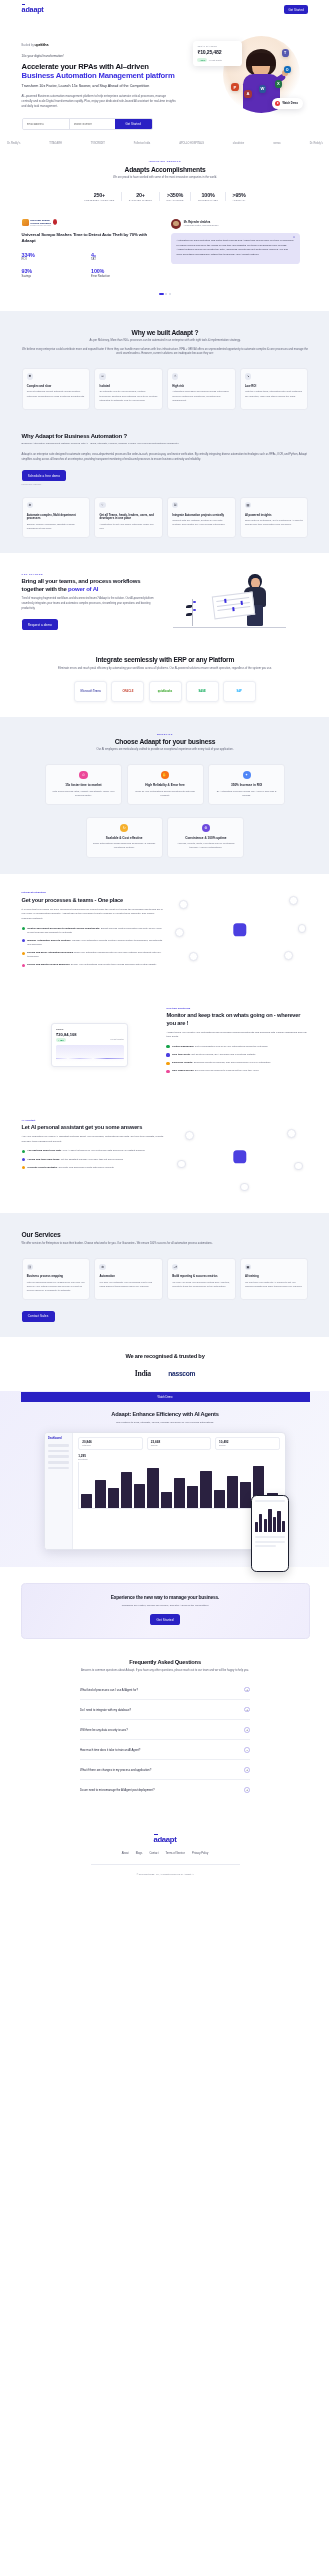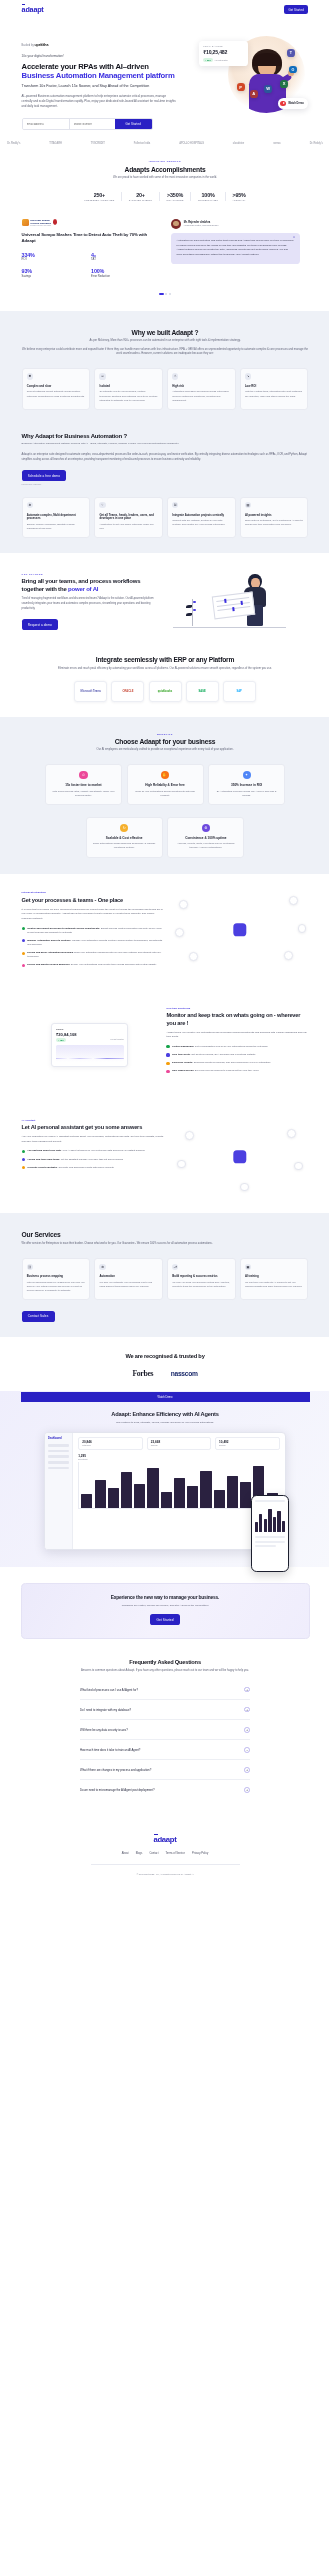--- a/index.html
+++ b/index.html
@@ -11,21 +11,21 @@
 
   
   .nav { height:19.6px; display:flex; align-items:center; justify-content:space-between; padding:0 21.6px; }
   .logo { font-size:7.2px; font-weight:bold; color:#2a21c4; letter-spacing:-0.2px; position:relative; }
   .logo .macron { position:absolute; top:-1px; left:0px; width:3.1px; height:0.8px; background:#2a21c4; }
   .btn { background:#2a21c4; color:#fff; border:none; border-radius:2.1px;
          font-size:2.8px; padding:2.6px 4.6px; font-family:inherit; cursor:pointer; letter-spacing:0.1px;}
   .btn-lg { font-size:3.1px; padding:3.6px 6.2px; border-radius:2.6px; }
 
   
-  .hero { display:flex; padding:14.4px 21.6px 0 21.6px; gap:8px;justify-content:space-between; }
+  .hero { display:flex; padding:14.4px 21.6px 0 21.6px; gap:8px; }
   .hero-l { width:155px; padding-top:9.3px; }
   .backed { font-size:2.6px; color:#7a7d8c; margin-bottom:7.2px; }
   .backed b { color:#141414; font-size:3.6px; letter-spacing:-0.1px;}
   .eyebrow-sm { font-size:3.1px; color:#4d505f; margin-bottom:3.1px; }
   h1.hero-title { font-size:7.7px; line-height:1.24; font-weight:bold; letter-spacing:-0.2px; color:#12131c; }
   h1.hero-title .accent { color:#3b2fe0; }
   .hero-sub { font-size:3.7px; color:#2e3040; margin-top:3.6px; line-height:1.45; font-weight:500;}
   .hero-body { font-size:2.9px; color:#5b5e70; margin-top:4.1px; line-height:1.75; }
   .form { display:flex; margin-top:9.3px; border:0.5px solid #e1e3ec; border-radius:2.1px; overflow:hidden; width:131px; background:#fff;}
   .form input { border:none; outline:none; font-size:2.7px; padding:3.6px 4.1px; width:46px; color:#6b6e7e; font-family:inherit;}
@@ -660,21 +660,21 @@
       </div>
   </div>
   <div style="padding:0 21.6px;margin-top:10.3px;">
     <button class="btn btn-lg">Contact Sales</button>
   </div>
 </div>
 
 <div class="sec" style="padding:13.4px 0;">
   <h2 style="font-size:5.7px;">We are recognised &amp; trusted by</h2>
   <div class="recog">
-    <div class="r1">Forbes</div>
+    <div class="r1">India</div>
     <div class="r2">nasscom</div>
   </div>
 </div>
 
 <div class="prod">
   <div style="width:289px;margin:0 auto;">
     <div class="prodbar">Watch Demo</div>
   </div>
   <h3>Adaapt: Enhance Efficiency with AI Agents</h3>
   <div class="ps">One platform to build, integrate, launch, manage and scale all your process automations.</div>

